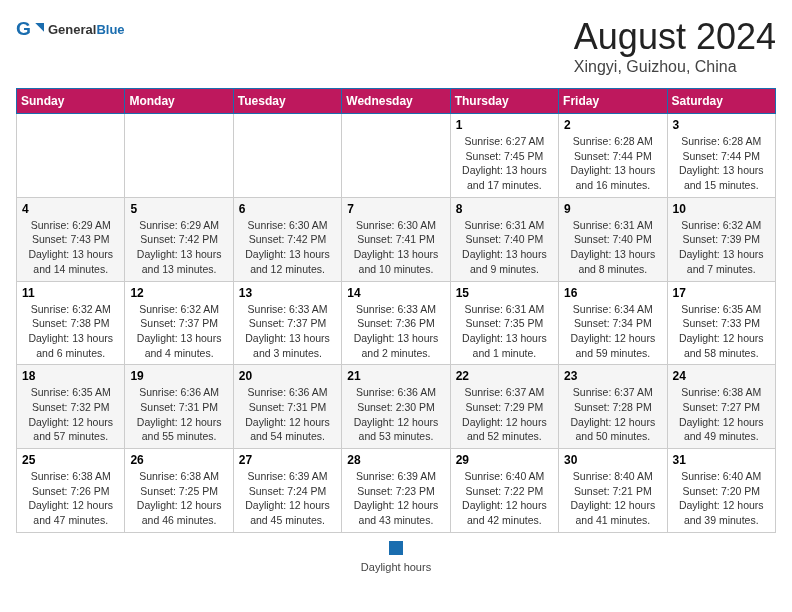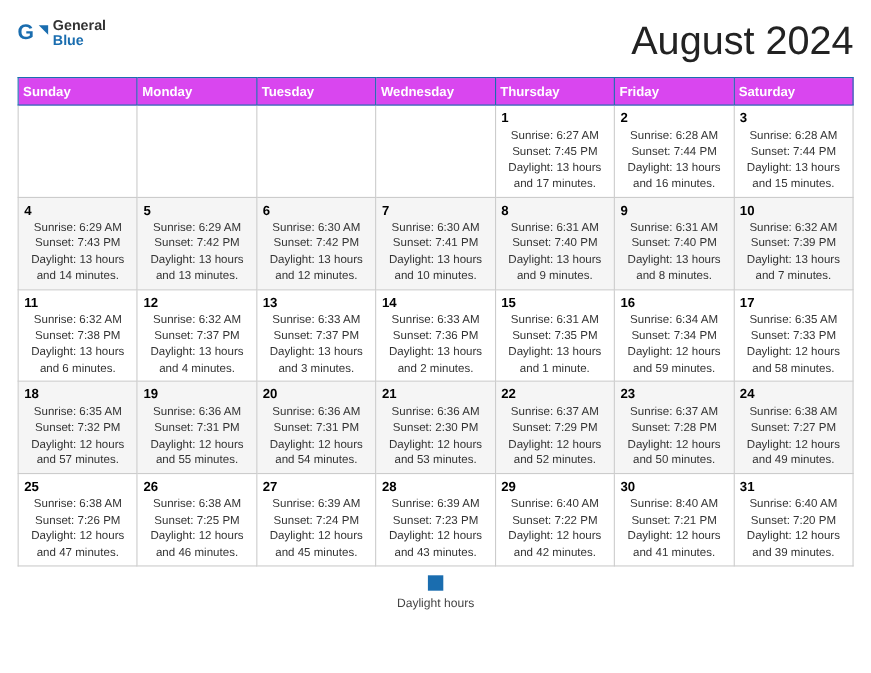--- a/index.html
+++ b/index.html
@@ -16,21 +16,21 @@
       align-items: flex-start;
       margin-bottom: 12px;
     }
     .logo {
       display: flex;
       align-items: center;
       gap: 4px;
     }
     .logo-text {
       display: flex;
-      flex-direction: column;
+      flex-direction: row;
       font-size: 13px;
       font-weight: bold;
       line-height: 1.1;
     }
     .logo-text span:first-child { color: #333; }
     .logo-text span:last-child { color: #1a6daf; }
     .logo-icon {
       width: 28px;
       height: 28px;
     }
@@ -45,21 +45,21 @@
       font-size: 16px;
       font-weight: normal;
       color: #444;
     }
     .calendar {
       width: 100%;
       border-collapse: collapse;
       font-size: 11px;
     }
     .calendar th {
-      background: #d946ef;
+      background: #be185d;
       color: #fff;
       padding: 5px 4px;
       text-align: left;
       font-size: 12px;
       font-weight: bold;
       border: 1px solid #1a6daf;
       margin-left: 32px;
     }
     .calendar td {
       border: 1px solid #ccc;
@@ -112,20 +112,21 @@
       <text x="0" y="22" font-size="22" font-weight="bold" fill="#1a6daf">G</text>
       <polygon points="22,8 32,8 32,18" fill="#1a6daf"></polygon>
     </svg>
     <div class="logo-text">
       <span>General</span>
       <span>Blue</span>
     </div>
   </div>
   <div class="title-block">
     <h1>August 2024</h1>
+    <h2>Xingyi, Guizhou, China</h2>
   </div>
 </div>
 
 <table class="calendar">
   <thead>
     <tr>
     <th>Sunday</th>
         <th>Monday</th>
         <th>Tuesday</th>
         <th>Wednesday</th>

